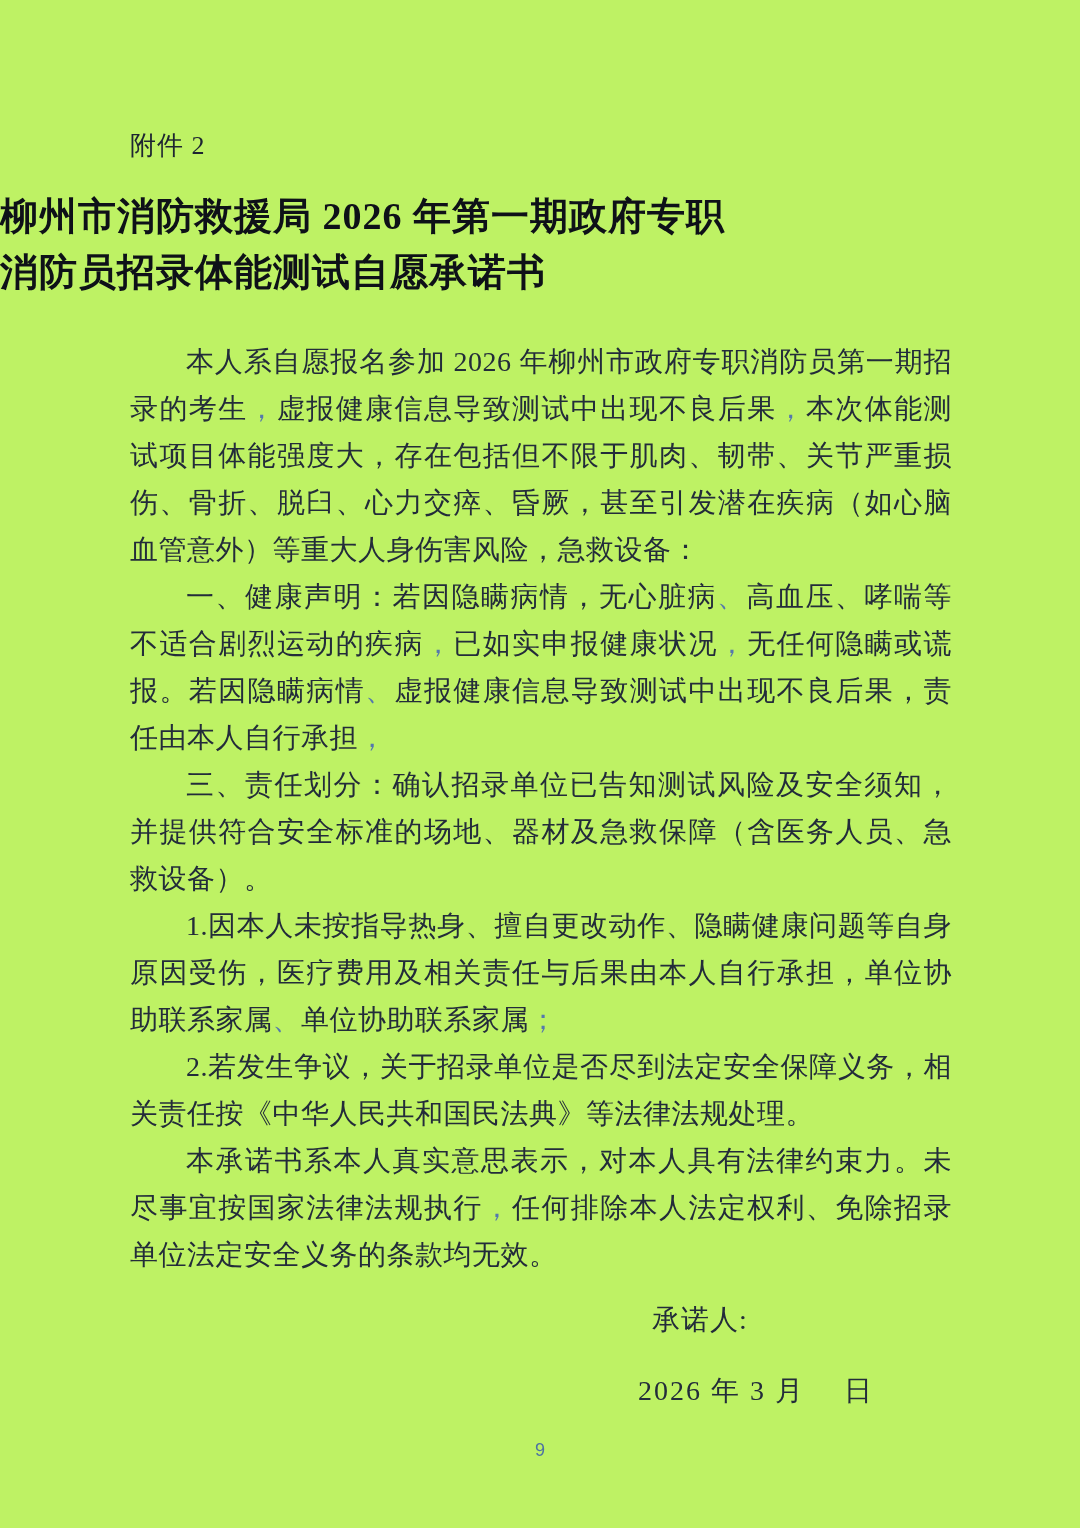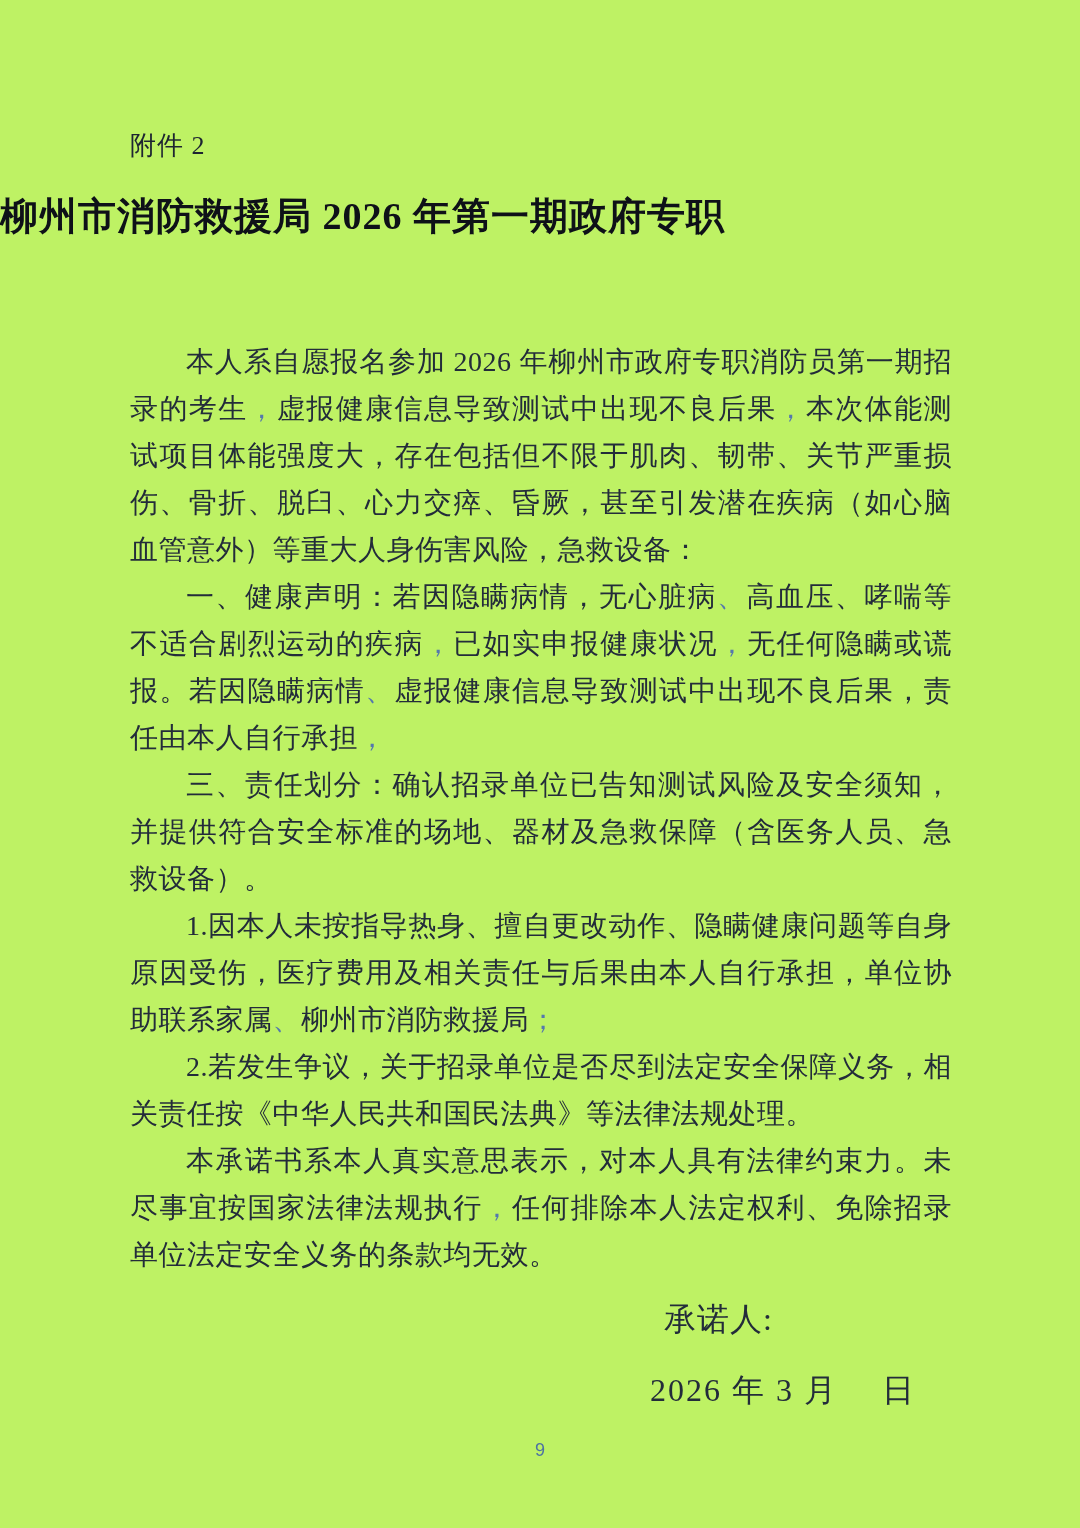--- a/index.html
+++ b/index.html
@@ -61,23 +61,22 @@
     letter-spacing: 0.5px;
   }
 
   .blue-mark { color: var(--accent-blue, #5578ad); }
 
   .signature-block {
     position: absolute;
     left: 0;
     top: 1296px;
     width: 100%;
-    font-size: 32px;
+    font-size: 28px;
     color: #232c3a;
-    padding-left: 12px;
   }
 
   .signer-line {
     margin-left: 652px;
     line-height: 47px;
     letter-spacing: 1px;
   }
 
   .date-line {
     margin-left: 638px;
@@ -99,28 +98,29 @@
 </style>
 </head>
 <body style="--accent-blue: #5578ad; --page-num-blue: #4d72a3;">
 
 <div class="page">
 
   <div class="attachment-label">附件 2</div>
 
   <div class="doc-title">
     <div>柳州市消防救援局 2026 年第一期政府专职</div>
+    <div>消防员招录体能测试自愿承诺书</div>
   </div>
 
   <div class="doc-body">
 
   <p class="body-para"><span>本人系自愿报名参加 2026 年柳州市政府专职消防员第一期招录的考生</span><span class="blue-mark">，</span><span>虚报健康信息导致测试中出现不良后果</span><span class="blue-mark">，</span><span>本次体能测试项目体能强度大，存在包括但不限于肌肉、韧带、关节严重损伤、骨折、脱臼、心力交瘁、昏厥，甚至引发潜在疾病（如心脑血管意外）等重大人身伤害风险，急救设备：</span></p>
       <p class="body-para"><span>一、健康声明：若因隐瞒病情，无心脏病</span><span class="blue-mark">、</span><span>高血压、哮喘等不适合剧烈运动的疾病</span><span class="blue-mark">，</span><span>已如实申报健康状况</span><span class="blue-mark">，</span><span>无任何隐瞒或谎报。若因隐瞒病情</span><span class="blue-mark">、</span><span>虚报健康信息导致测试中出现不良后果，责任由本人自行承担</span><span class="blue-mark">，</span></p>
       <p class="body-para"><span>三、责任划分：确认招录单位已告知测试风险及安全须知，并提供符合安全标准的场地、器材及急救保障（含医务人员、急救设备）。</span></p>
-      <p class="body-para"><span>1.因本人未按指导热身、擅自更改动作、隐瞒健康问题等自身原因受伤，医疗费用及相关责任与后果由本人自行承担，单位协助联系家属</span><span class="blue-mark">、</span><span>柳州市消防救援局</span><span class="blue-mark">；</span></p>
+      <p class="body-para"><span>1.因本人未按指导热身、擅自更改动作、隐瞒健康问题等自身原因受伤，医疗费用及相关责任与后果由本人自行承担，单位协助联系家属</span><span class="blue-mark">、</span><span>单位协助联系家属</span><span class="blue-mark">；</span></p>
       <p class="body-para"><span>2.若发生争议，关于招录单位是否尽到法定安全保障义务，相关责任按《中华人民共和国民法典》等法律法规处理。</span></p>
       <p class="body-para"><span>本承诺书系本人真实意思表示，对本人具有法律约束力。未尽事宜按国家法律法规执行</span><span class="blue-mark">，</span><span>任何排除本人法定权利、免除招录单位法定安全义务的条款均无效。</span></p>
     </div>
 
   <div class="signature-block">
     <p class="signer-line">承诺人:</p>
     <p class="date-line">2026 年 3 月　 日</p>
   </div>
 
   <div class="page-number">9</div>

